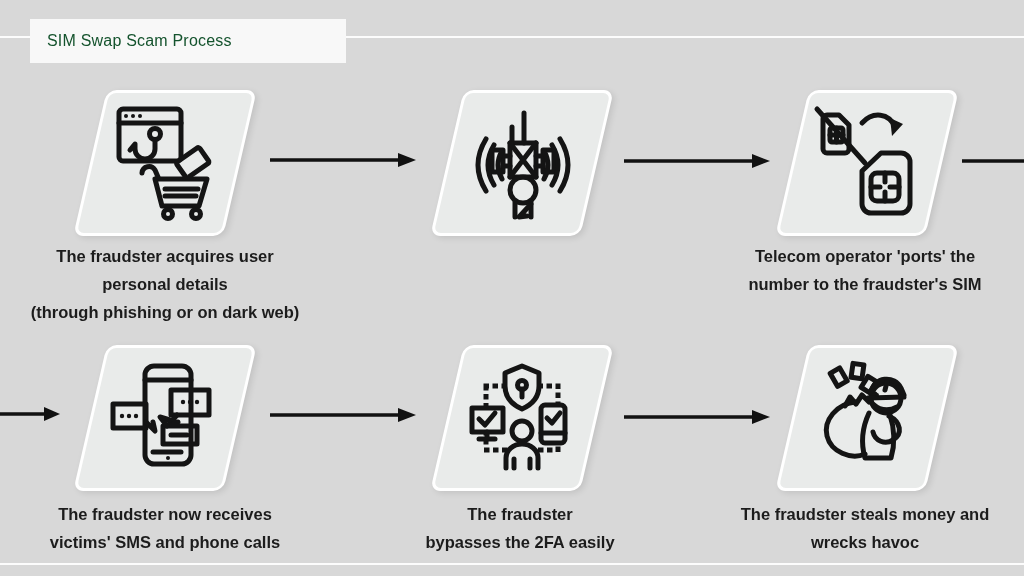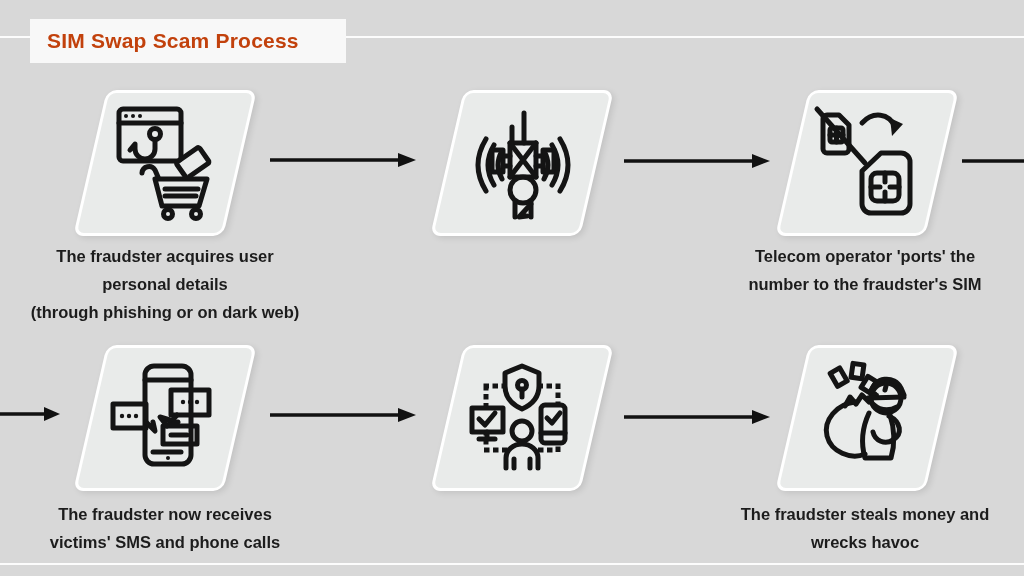--- a/index.html
+++ b/index.html
@@ -3,21 +3,21 @@
 <meta charset="utf-8">
 <style>
   html,body{margin:0;padding:0;background:#d8d8d8;}
   .page{position:relative;width:1024px;height:576px;background:#d8d8d8;overflow:hidden;
         font-family:"Liberation Sans",sans-serif;color:#1c1c1c;}
   .divider{position:absolute;left:0;width:1024px;height:2px;background:#fcfcfc;z-index:1;}
   .divider.top{top:36px;}
   .divider.bottom{top:563px;}
   .title-box{position:absolute;left:30px;top:19px;width:316px;height:44px;background:#f8f8f8;
              display:flex;align-items:center;box-sizing:border-box;padding-left:17px;z-index:5;}
-  .title-box h1{margin:0;font-size:21px;font-weight:700;color:#c2410c;letter-spacing:.2px;}
+  .title-box h1{margin:0;font-size:16px;font-weight:400;color:#14532d;letter-spacing:.2px;}
 
   .card{position:absolute;width:150px;height:146px;}
   .card-shape{position:absolute;inset:0;background:#e9ebea;border:3px solid #ffffff;border-radius:10px;
               transform:skewX(-13deg);box-shadow:3px 2px 6px rgba(0,0,0,.10);}
   .card-icon{position:absolute;inset:0;display:flex;align-items:center;justify-content:center;}
   #card1{left:90px;top:90px;}  #card2{left:447px;top:90px;}  #card3{left:792px;top:90px;}
   #card4{left:90px;top:345px;} #card5{left:447px;top:345px;} #card6{left:792px;top:345px;}
 
   .caption{position:absolute;width:340px;text-align:center;font-size:16.5px;line-height:28px;
            font-weight:600;color:#1c1c1c;white-space:pre-line;}
@@ -195,20 +195,22 @@
     </div>
   </div>
 
   <div class="caption" id="cap1">The fraudster acquires user
 personal details
 (through phishing or on dark web)</div>
   <div class="caption" id="cap3">Telecom operator 'ports' the
 number to the fraudster's SIM</div>
   <div class="caption" id="cap4">The fraudster now receives
 victims' SMS and phone calls</div>
+  <div class="caption" id="cap5">The fraudster
+bypasses the 2FA easily</div>
   <div class="caption" id="cap6">The fraudster steals money and
 wrecks havoc</div>
 
   <div class="arrow" id="arrow1">
     <svg width="148" height="20">
         <line x1="2" y1="10" x2="130" y2="10" stroke="#111" stroke-width="3.5"></line>
       <polygon points="130,3 148,10 130,17" fill="#111"></polygon>
       </svg>
   </div>
   <div class="arrow" id="arrow2">

